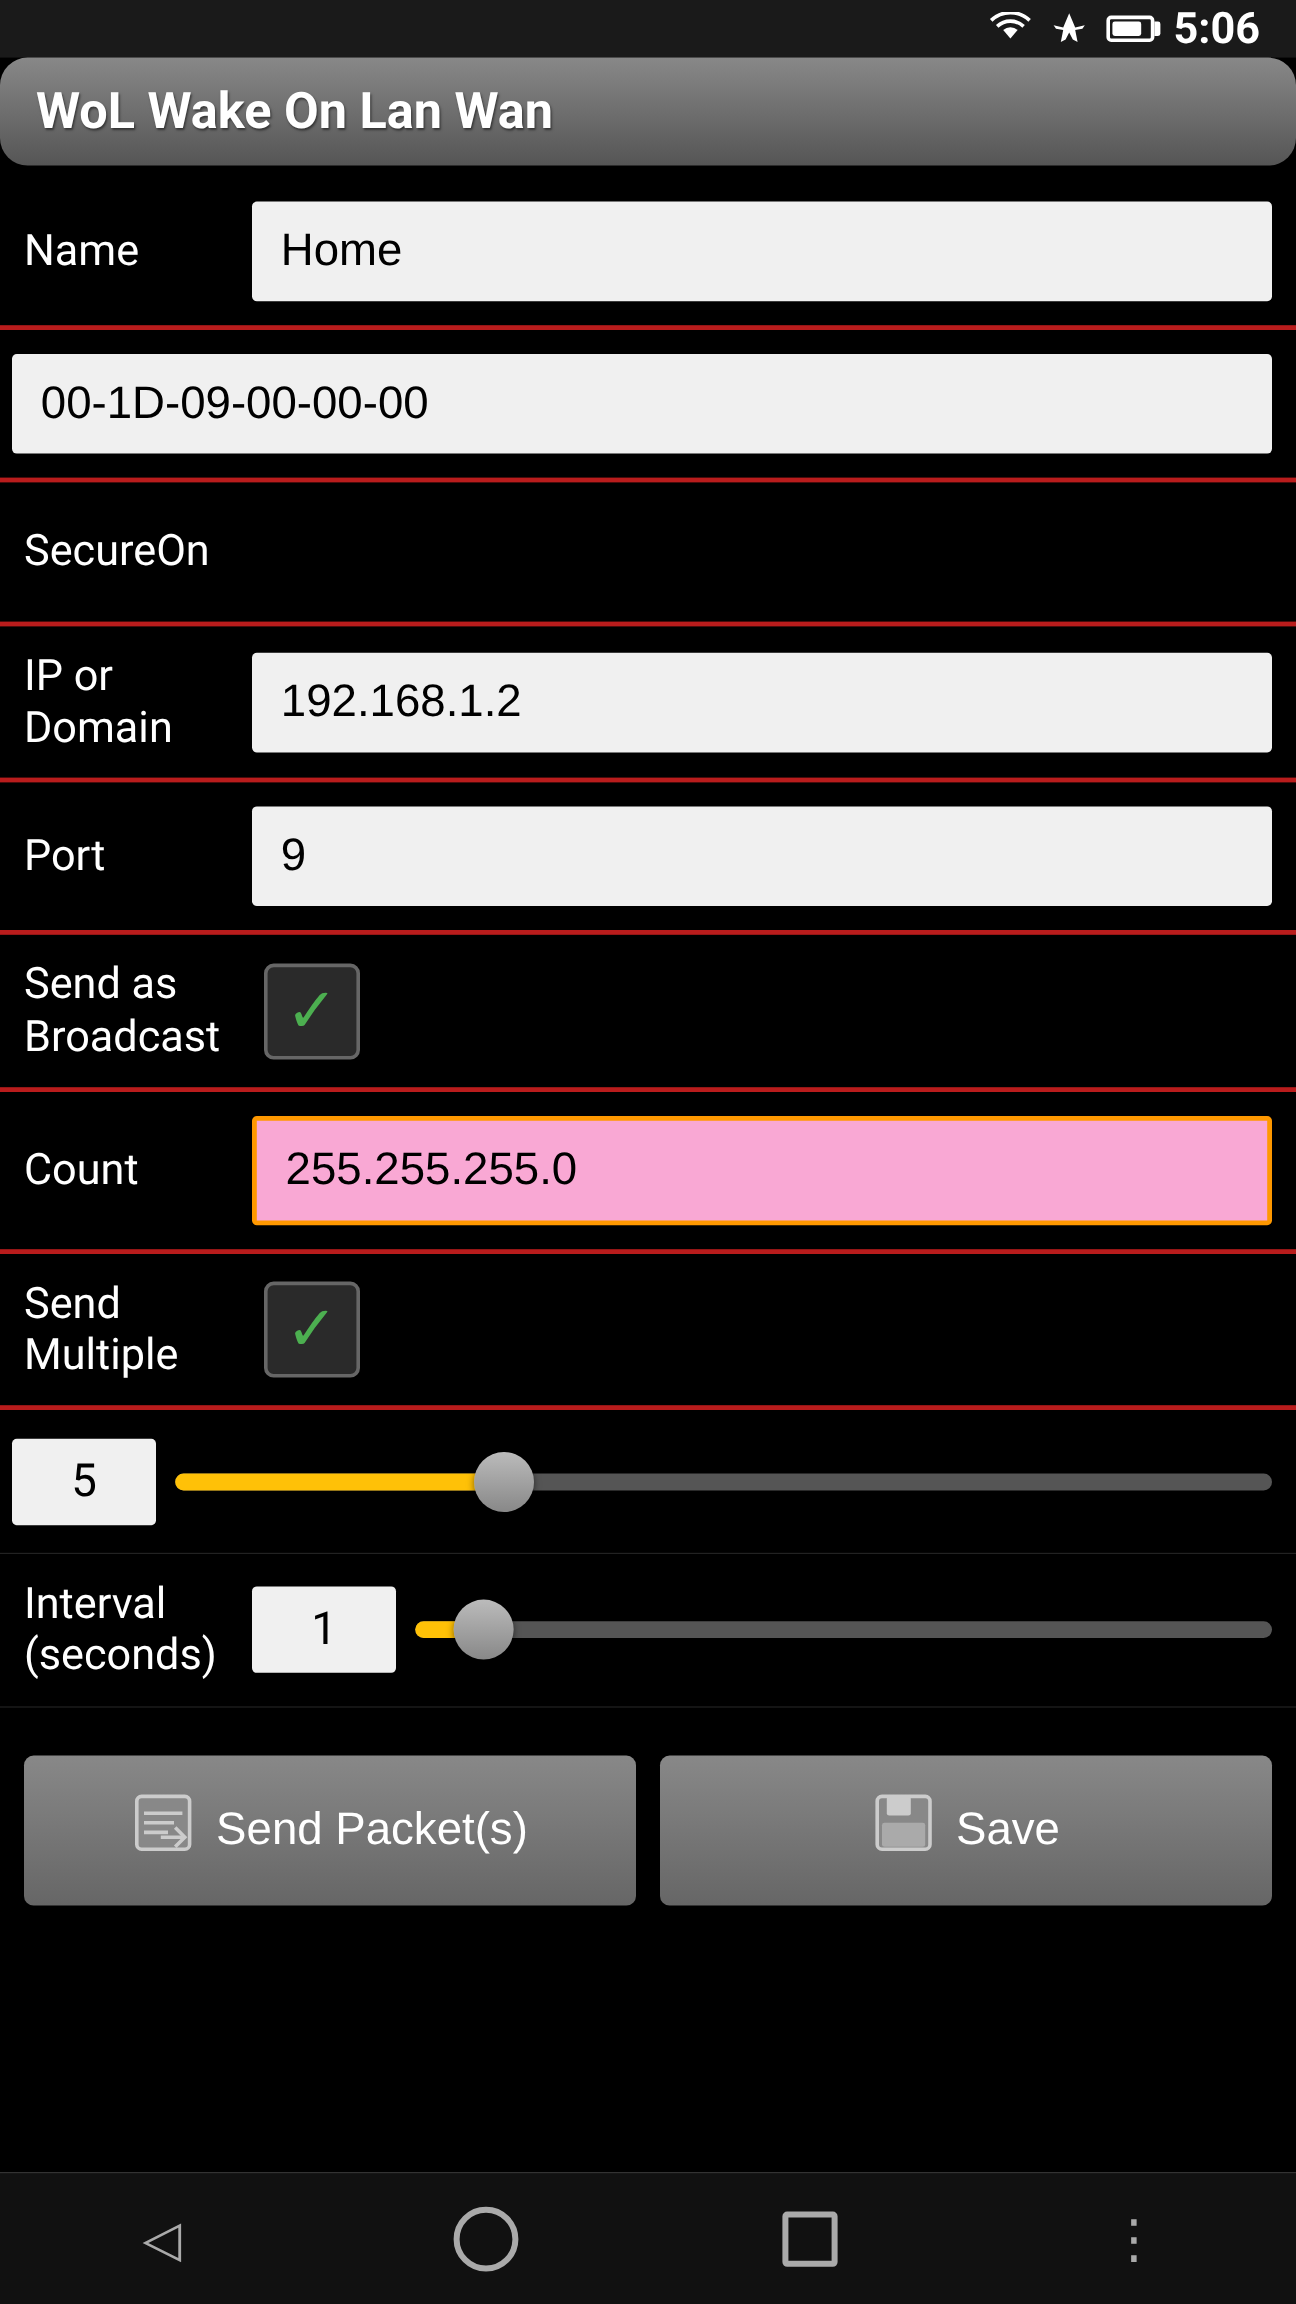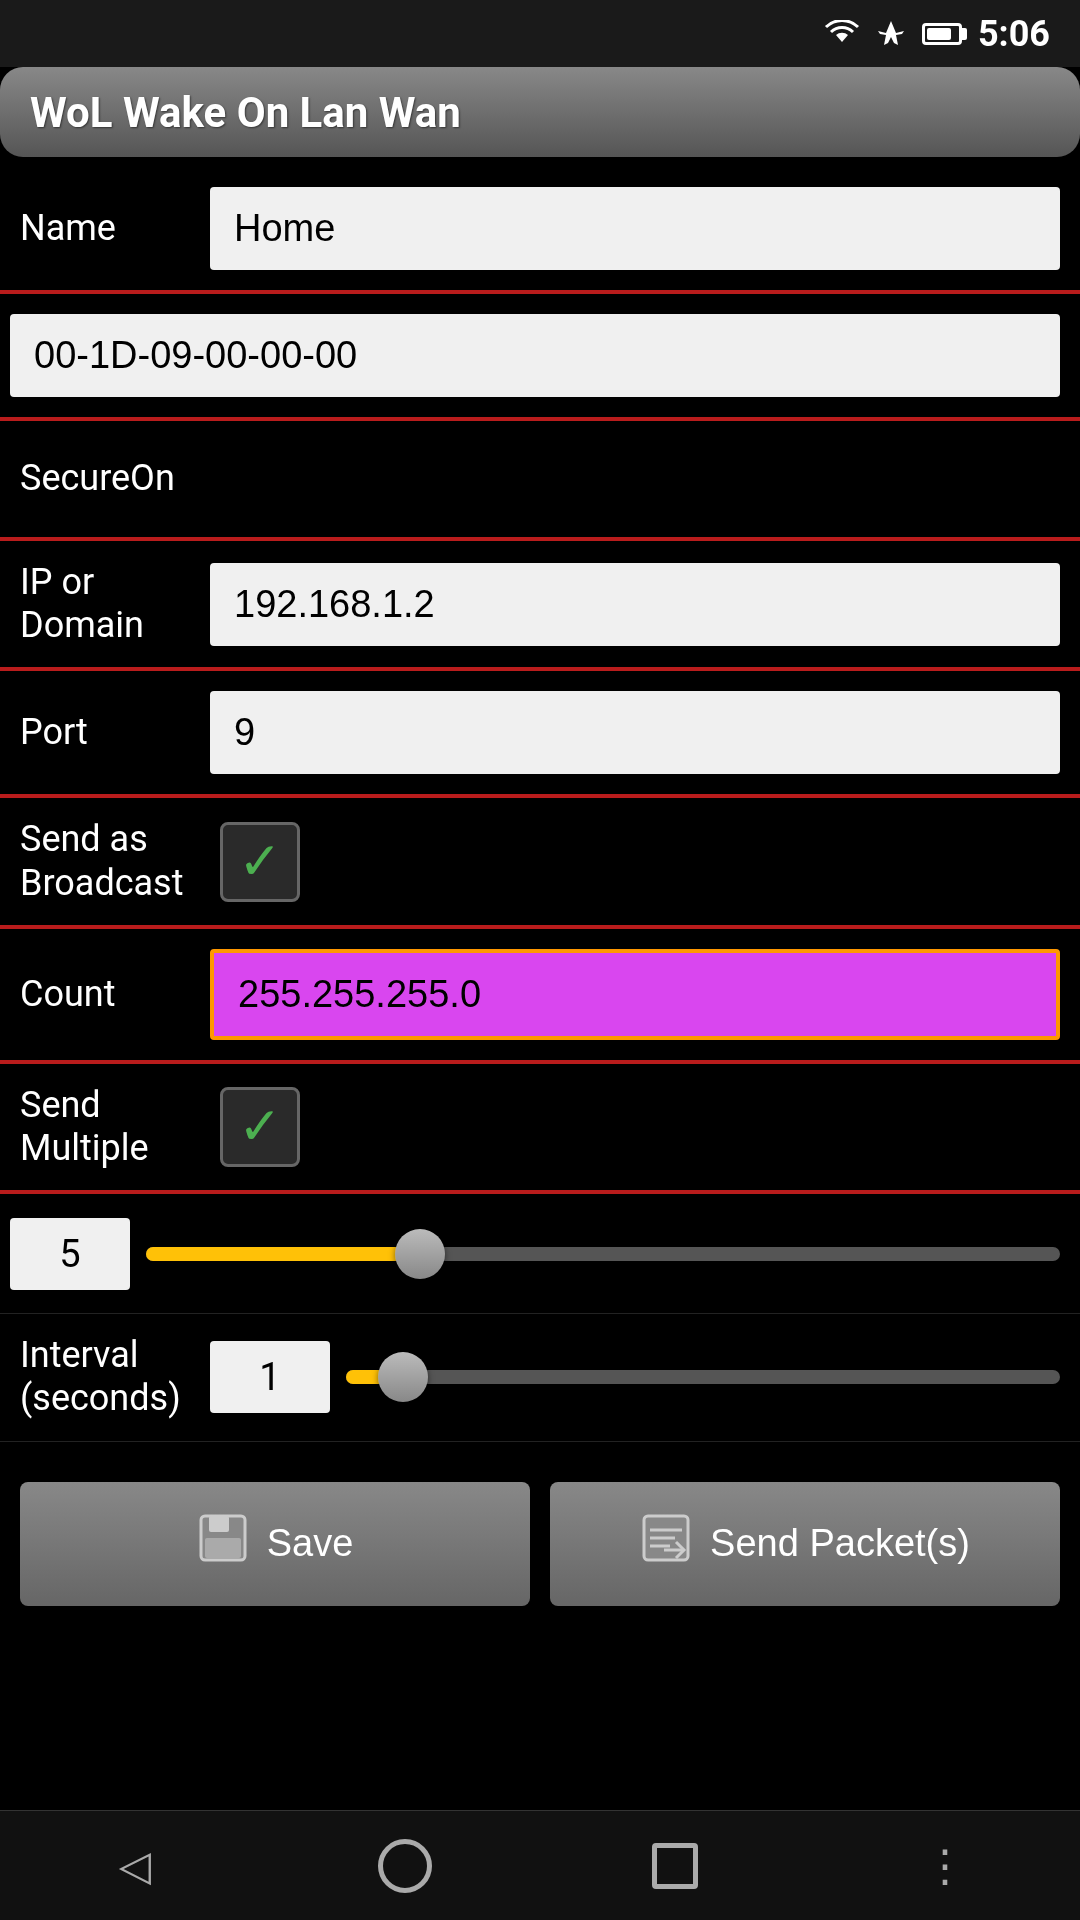--- a/index.html
+++ b/index.html
@@ -14,21 +14,21 @@
       color: #fff;
       font-family: 'Roboto', Arial, sans-serif;
       width: 1080px;
       min-height: 1920px;
       overflow-x: hidden;
     }
 
     
     .status-bar {
       background-color: #1a1a1a;
-      height: 67px;
+      height: 48px;
       display: flex;
       align-items: center;
       justify-content: flex-end;
       padding: 0 30px;
       gap: 18px;
     }
 
     .status-bar-icons {
       display: flex;
       align-items: center;
@@ -128,21 +128,21 @@
       border: none;
       border-radius: 4px;
       padding: 20px 24px;
       font-size: 38px;
       color: #000;
       outline: none;
     }
 
     .form-input.focused {
       border: 4px solid #ff9800;
-      background: #d946ef;
+      background: #f9a8d4;
     }
 
     
     .checkbox-container {
       width: 200px;
       min-width: 200px;
       padding: 10px 20px;
       display: flex;
       align-items: center;
     }
@@ -402,43 +402,43 @@
         <div class="slider-track">
           <div class="slider-fill" style="width: 8%;"></div>
           <div class="slider-thumb" style="left: 8%;"></div>
         </div>
       </div>
     </div>
 
   </div>
 
   <div class="button-row">
-    <button class="btn">
-      <span class="btn-icon">
-        <svg width="52" height="52" viewBox="0 0 52 52" fill="none" xmlns="http://www.w3.org/2000/svg">
-          <rect x="4" y="4" width="44" height="44" rx="4" stroke="#ccc" stroke-width="3" fill="#888"></rect>
-          <rect x="12" y="4" width="20" height="16" rx="2" fill="#ccc"></rect>
-          <rect x="8" y="26" width="36" height="20" rx="2" fill="#aaa"></rect>
-        </svg>
-      </span>
-      <span>Save</span>
-    </button>
     <button class="btn">
       <span class="btn-icon">
         <svg width="52" height="52" viewBox="0 0 52 52" fill="none" xmlns="http://www.w3.org/2000/svg">
           <rect x="4" y="4" width="44" height="44" rx="4" stroke="#ccc" stroke-width="3" fill="#888"></rect>
           <line x1="10" y1="18" x2="42" y2="18" stroke="#ccc" stroke-width="3"></line>
           <line x1="10" y1="26" x2="35" y2="26" stroke="#ccc" stroke-width="3"></line>
           <line x1="10" y1="34" x2="30" y2="34" stroke="#ccc" stroke-width="3"></line>
           <polyline points="36,30 44,38 36,46" fill="none" stroke="#ccc" stroke-width="3"></polyline>
           <line x1="24" y1="38" x2="44" y2="38" stroke="#ccc" stroke-width="3"></line>
         </svg>
       </span>
       <span>Send Packet(s)</span>
     </button>
+    <button class="btn">
+      <span class="btn-icon">
+        <svg width="52" height="52" viewBox="0 0 52 52" fill="none" xmlns="http://www.w3.org/2000/svg">
+          <rect x="4" y="4" width="44" height="44" rx="4" stroke="#ccc" stroke-width="3" fill="#888"></rect>
+          <rect x="12" y="4" width="20" height="16" rx="2" fill="#ccc"></rect>
+          <rect x="8" y="26" width="36" height="20" rx="2" fill="#aaa"></rect>
+        </svg>
+      </span>
+      <span>Save</span>
+    </button>
   </div>
 </div>
 
 <div class="nav-bar">
   <div class="nav-btn">
     <span style="font-size:42px;color:#aaa;">◁</span>
   </div>
   <div class="nav-btn">
     <div class="nav-home"></div>
   </div>

